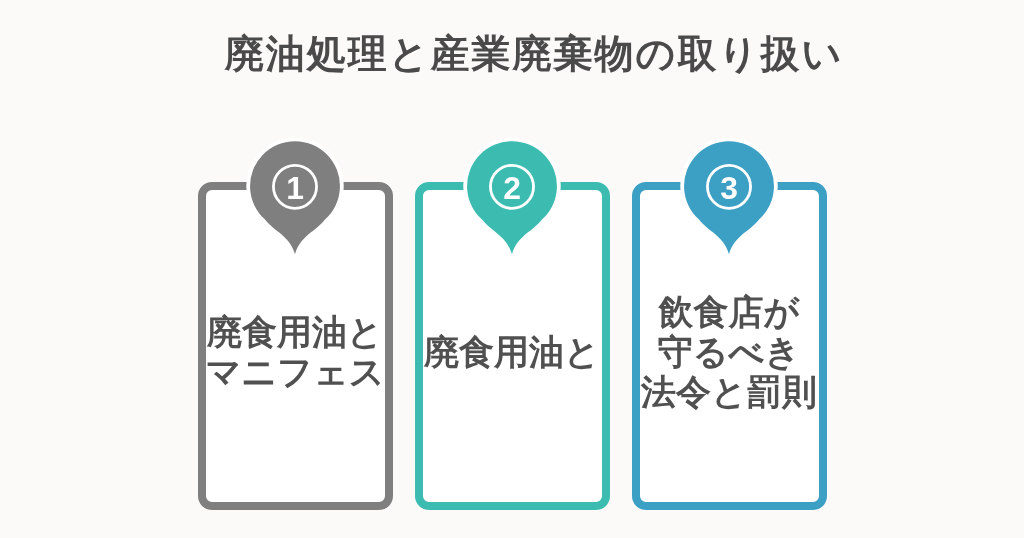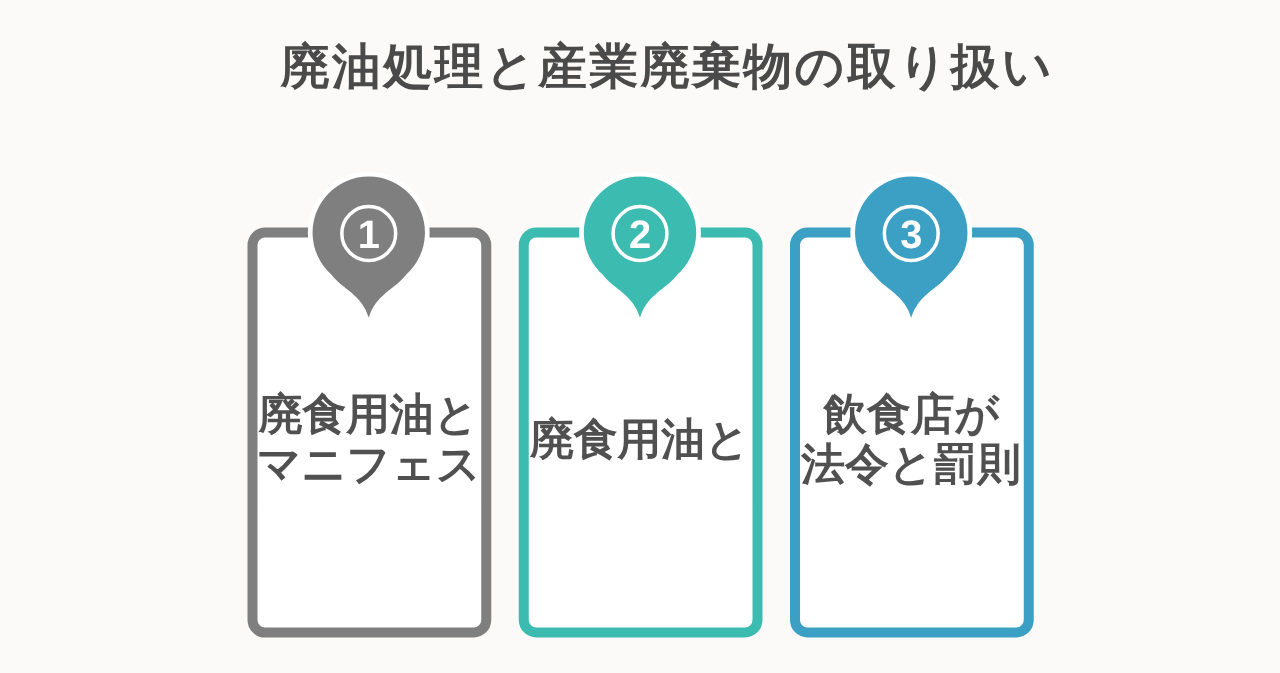--- a/index.html
+++ b/index.html
@@ -138,18 +138,19 @@
     <section class="card" style="--accent: #3C9FC4;">
       <div class="pin">
         <svg width="94" height="118" viewBox="0 0 100 126" xmlns="http://www.w3.org/2000/svg">
           <path class="pin-path" d="M 18 85 A 48 48 0 1 1 82 85 C 72 98 56 102 50 122 C 44 102 28 98 18 85 Z"></path>
           <circle class="pin-ring" cx="50" cy="50" r="23"></circle>
           <text class="pin-num" x="50" y="51">3</text>
         </svg>
       </div>
       <div class="card-text">
         <span>飲食店が</span>
+        <span>守るべき</span>
         <span>法令と罰則</span>
       </div>
     </section>
 
   </div>
 </div>
 
 </body></html>

